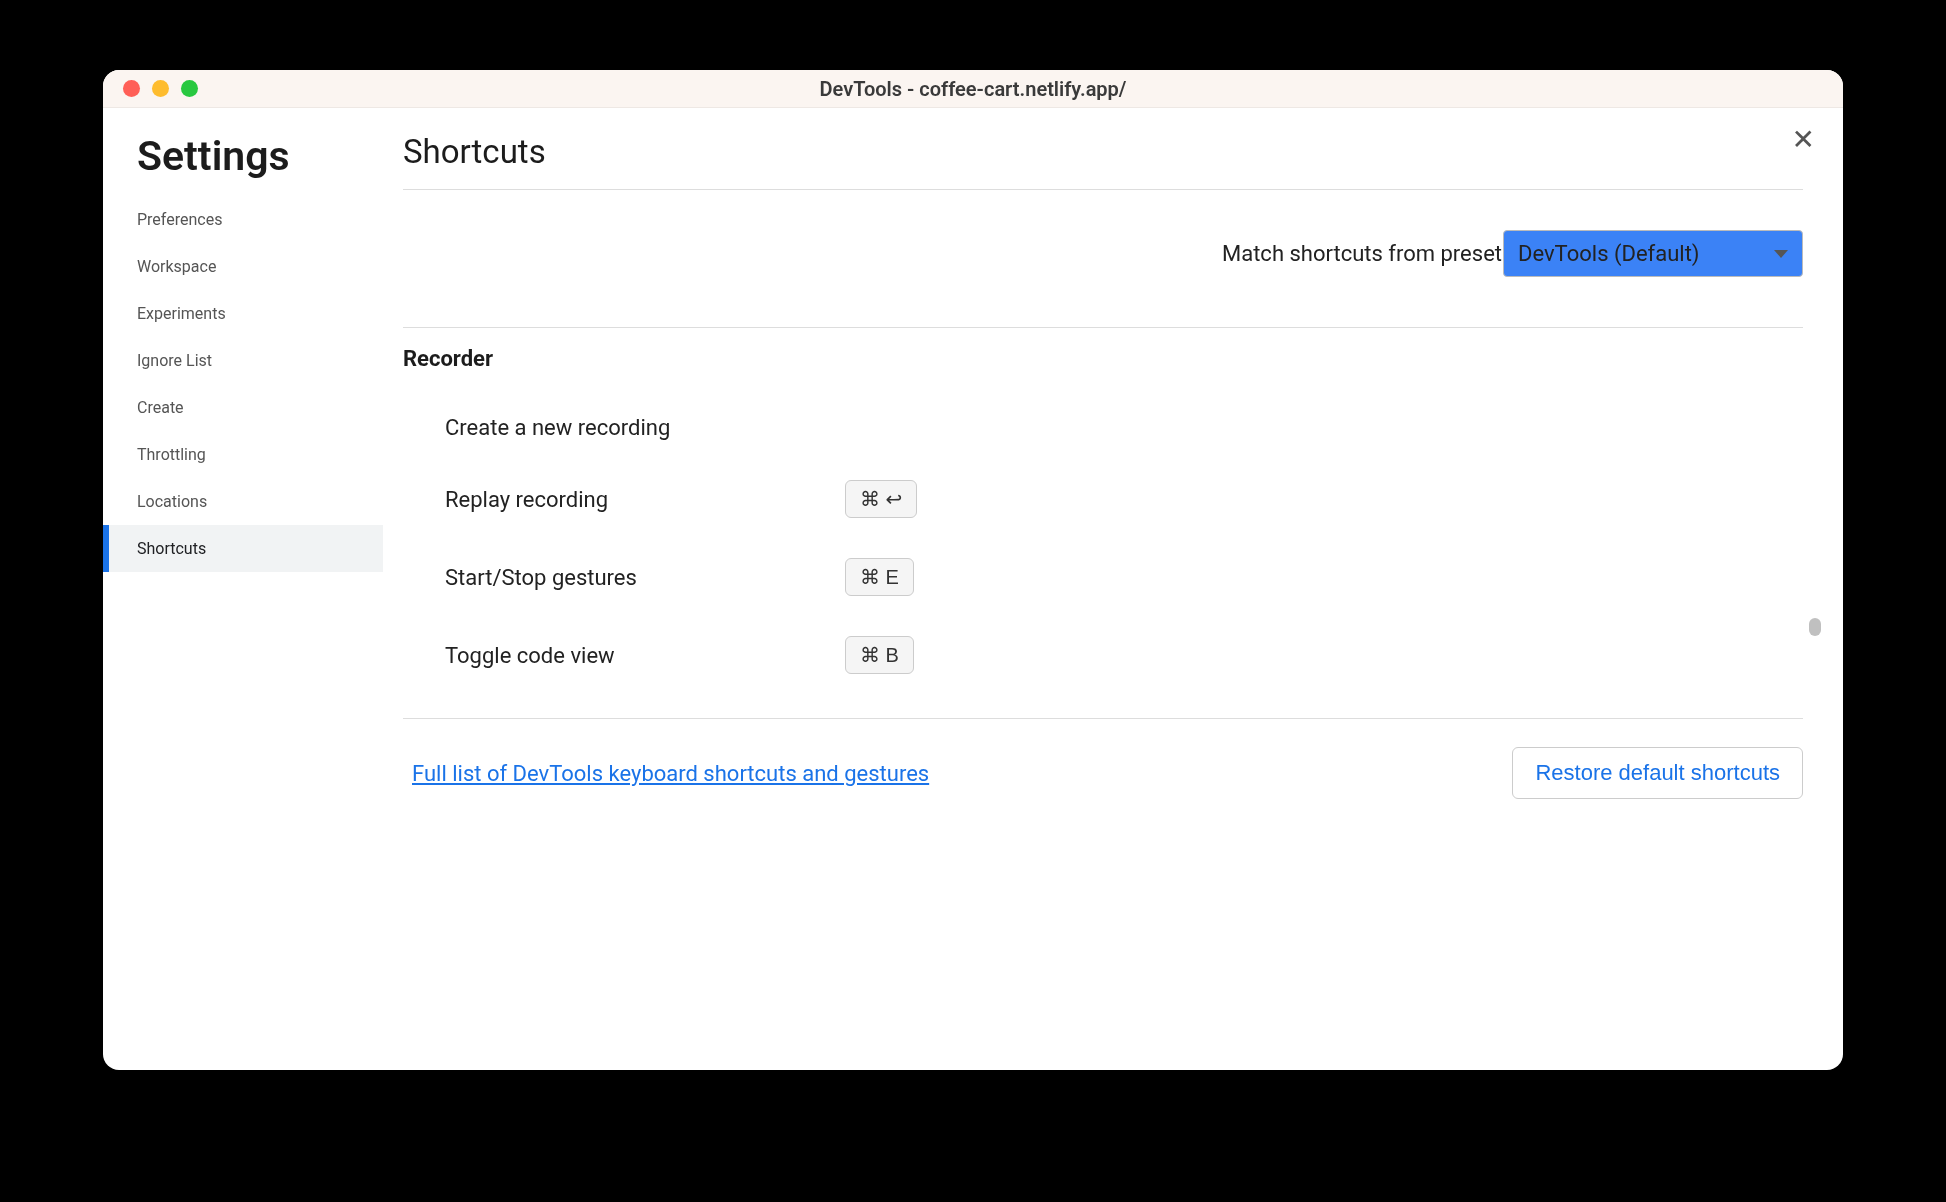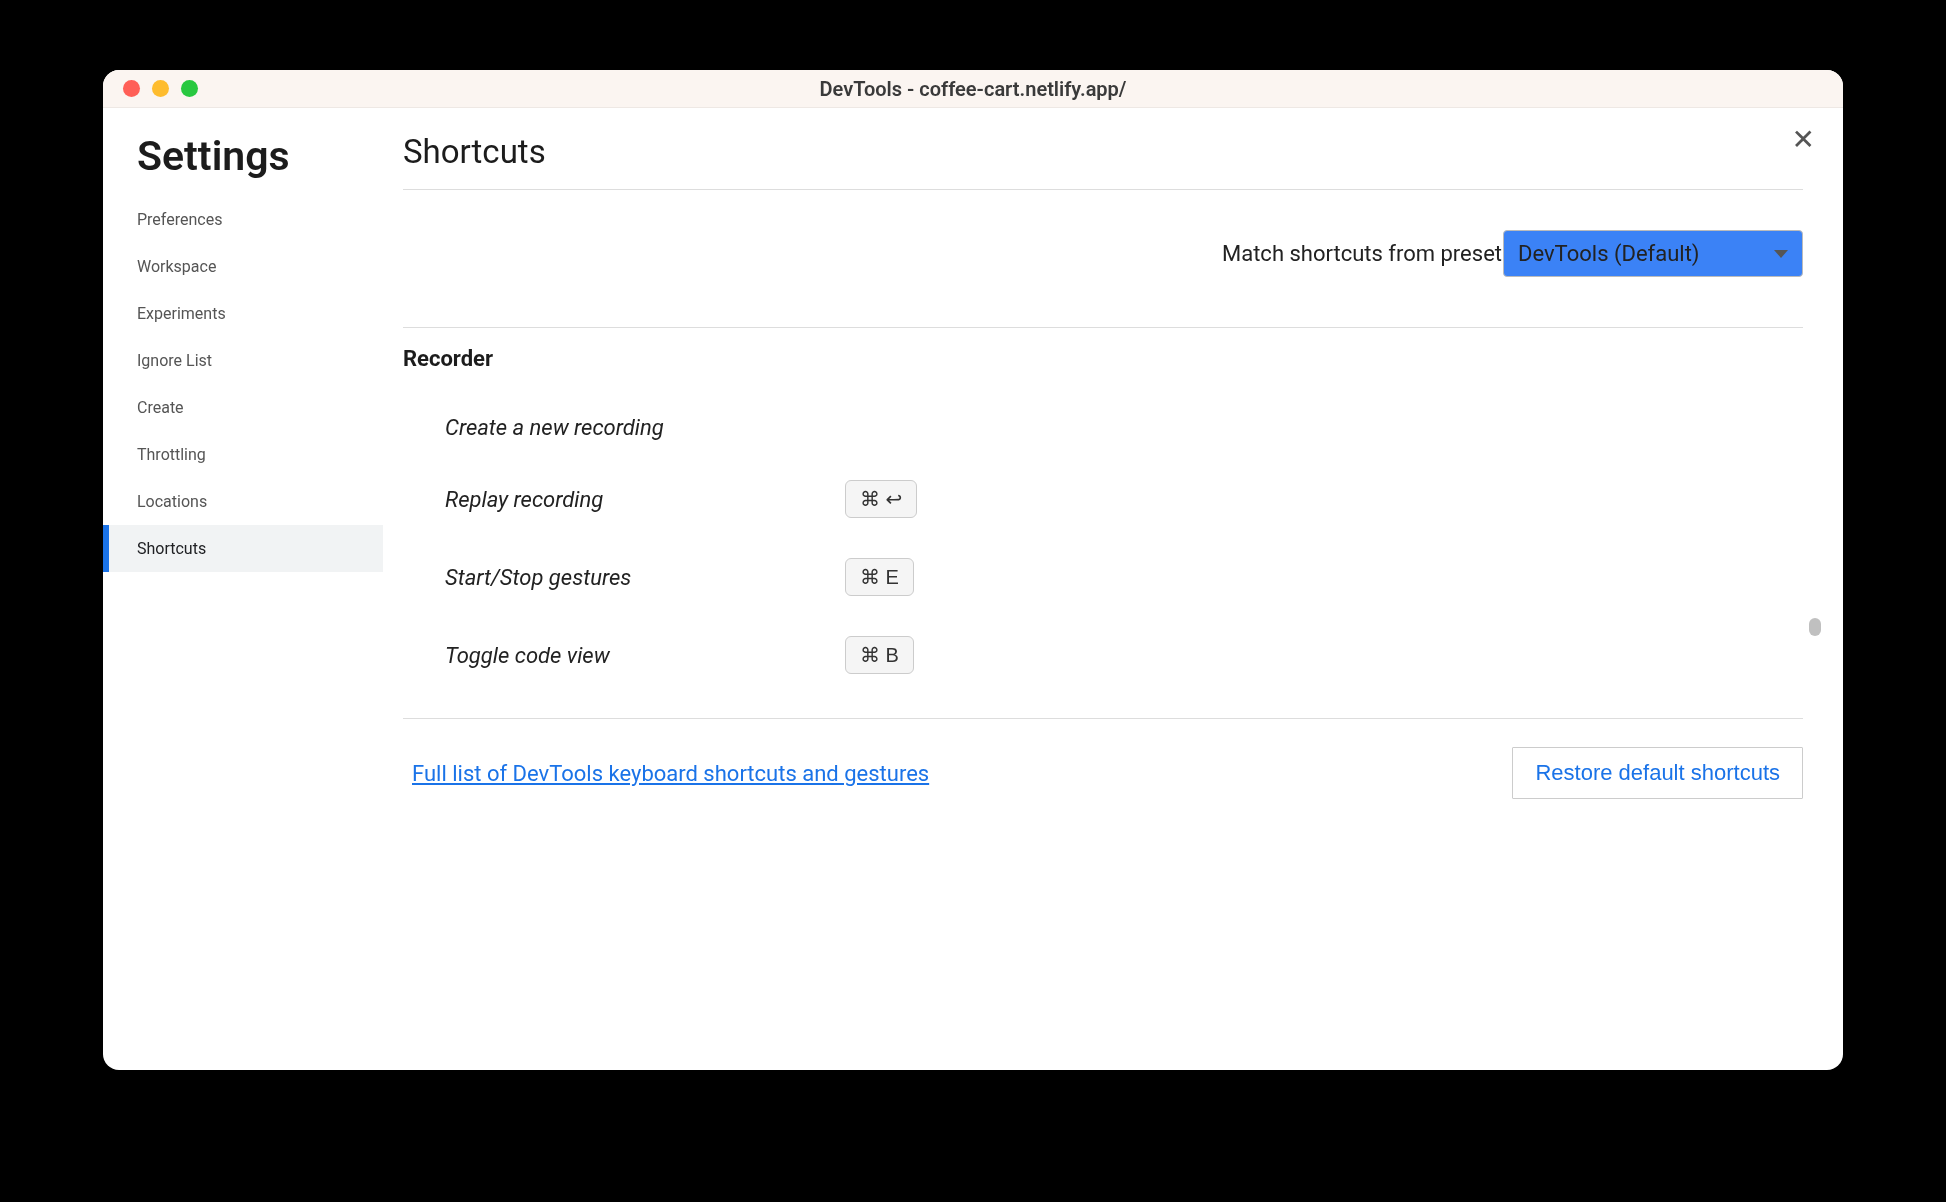--- a/index.html
+++ b/index.html
@@ -153,21 +153,20 @@
     }
     .shortcut-row {
       display: flex;
       align-items: center;
       padding: 20px 0 20px 42px;
     }
     .shortcut-name {
       width: 400px;
       font-size: 22px;
       color: #222;
-      font-style: italic;
     }
     .key-combo {
       display: inline-flex;
       align-items: center;
       gap: 10px;
       border: 1px solid #ccc;
       background: #f5f5f5;
       border-radius: 6px;
       padding: 6px 14px;
       font-size: 20px;
@@ -186,21 +185,21 @@
       font-size: 22px;
       text-decoration: underline;
       cursor: pointer;
     }
     .btn {
       border: 1px solid #ccc;
       background: #fff;
       color: #1a73e8;
       font-size: 22px;
       padding: 12px 22px;
-      border-radius: 1px;
+      border-radius: 6px;
       cursor: pointer;
     }
   </style>
 </head>
 <body>
 
 <div class="window">
   <div class="titlebar">
     <div class="traffic-lights">
       <div class="dot red"></div>

